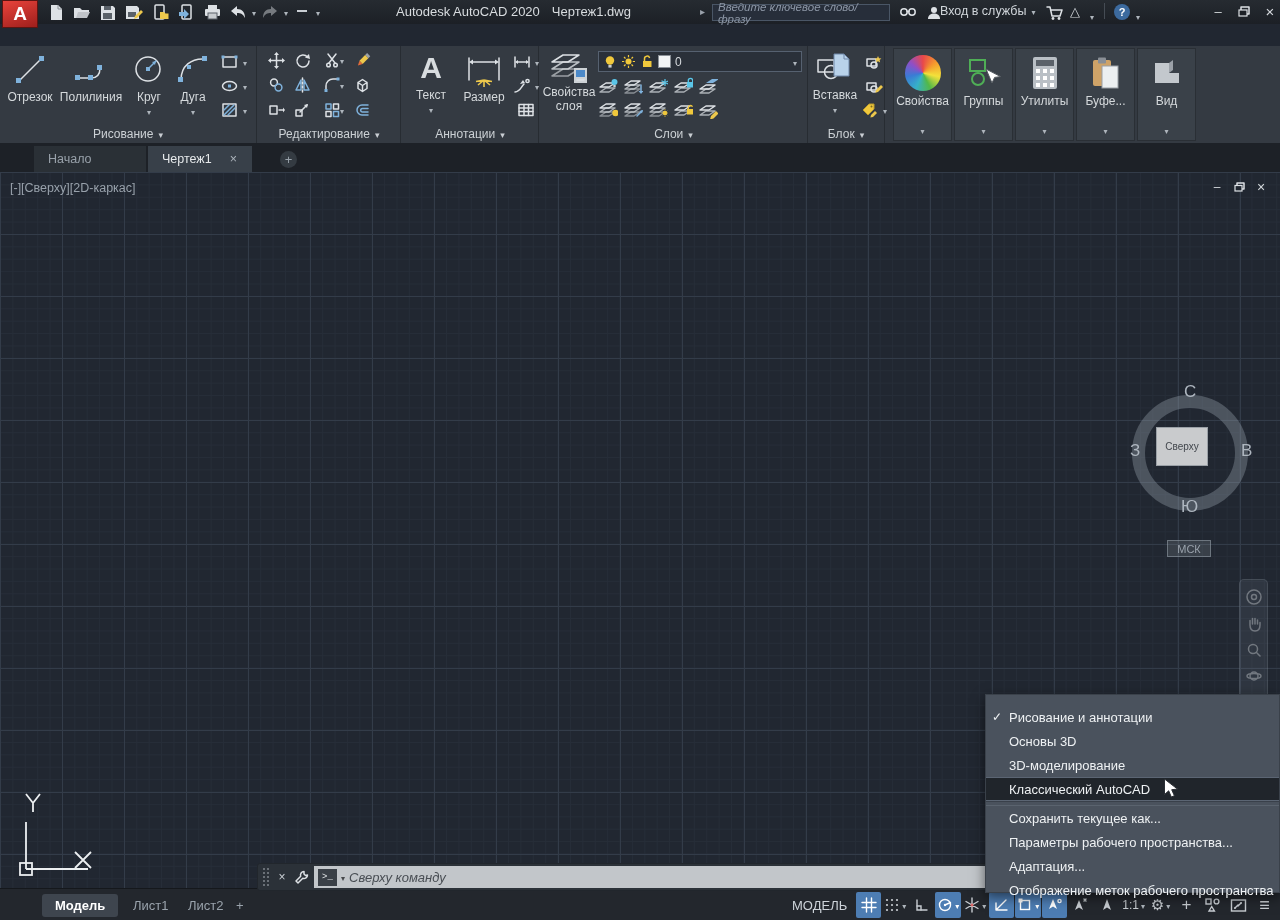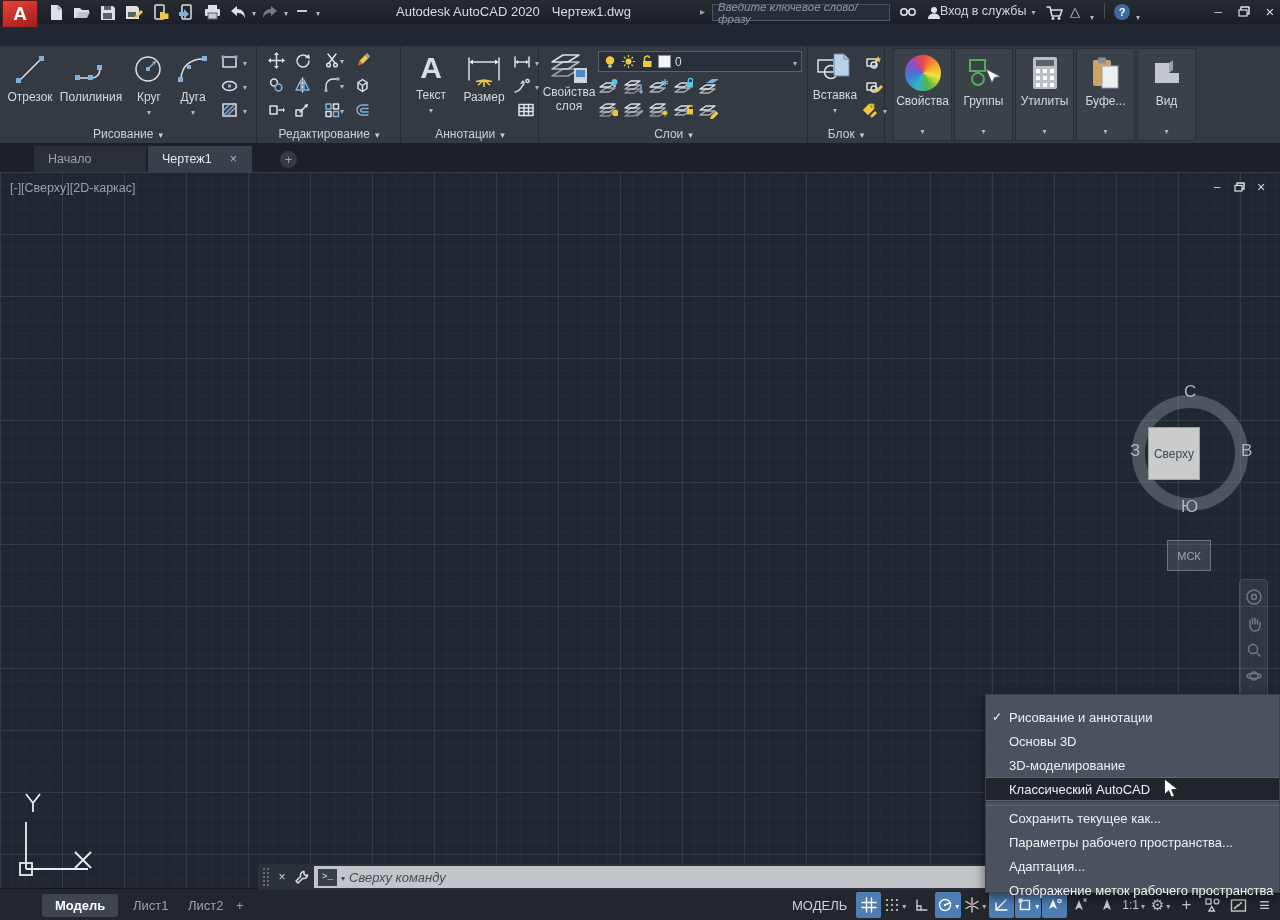--- a/index.html
+++ b/index.html
@@ -48,22 +48,22 @@
   
   #canvas{left:0;top:172px;width:1280px;height:716px;background-color:#212731;
     background-image:linear-gradient(to right,#333c49 1px,transparent 1px),linear-gradient(to bottom,#333c49 1px,transparent 1px),linear-gradient(to right,#262d38 1px,transparent 1px),linear-gradient(to bottom,#262d38 1px,transparent 1px);
     background-size:62px 62px,62px 62px,12.4px 12.4px,12.4px 12.4px}
   #vplabel{left:10px;top:9px;color:#98a1ab;font-size:12.5px}
   .cwb{color:#d5d9dd;width:18px;height:14px}
   
   #vc{left:1128px;top:212px;width:124px;height:145px;color:#aeb6bf}
   #vcring{left:4px;top:11px;width:116px;height:116px;border-radius:50%;border:13px solid rgba(148,157,168,.38)}
   .vclbl{position:absolute;font-size:17px;color:#aeb6bf}
-  #vcface{left:20px;top:43px;width:52px;height:53px;background:#c9cbcd;border:1px solid #9aa0a6;color:#42474d;font-size:12px}
-  #ucsbtn{left:1167px;top:368px;width:44px;height:31px;background:rgba(130,138,148,.25);border:1px solid rgba(160,170,180,.5);color:#9aa2ac;font-size:11px}
+  #vcface{left:28px;top:43px;width:52px;height:39px;background:#c9cbcd;border:1px solid #9aa0a6;color:#42474d;font-size:10px}
+  #ucsbtn{left:1167px;top:368px;width:44px;height:17px;background:rgba(130,138,148,.25);border:1px solid rgba(160,170,180,.5);color:#9aa2ac;font-size:11px}
   
   #navbar{left:1239px;top:407px;width:29px;height:218px;background:rgba(150,160,172,.15);border:1px solid rgba(150,160,172,.25);border-radius:5px;display:flex;flex-direction:column;align-items:center;padding-top:8px;gap:10px;opacity:.85}
   #navbar svg{opacity:.45}
   
   #cmdbar{left:257px;top:863px;width:753px;height:28px;background:#2b3138;border:1px solid #21262c;border-radius:3px;display:flex;align-items:center;padding:0 4px;gap:4px;z-index:6}
   #cmdgrip{width:8px;height:20px;background-image:radial-gradient(#6a7077 1px,transparent 1px);background-size:4px 4px}
   #cmdfield{flex:1;height:22px;background:#c2c6ca;display:flex;align-items:center;gap:4px;padding:0 4px;color:#484d53}
   #cmdchip{width:19px;height:17px;background:#3a4047;color:#e6e9eb;font-family:"Liberation Mono",monospace;font-size:9px}
   #cmdtext{font-style:italic;font-size:13px}
   

